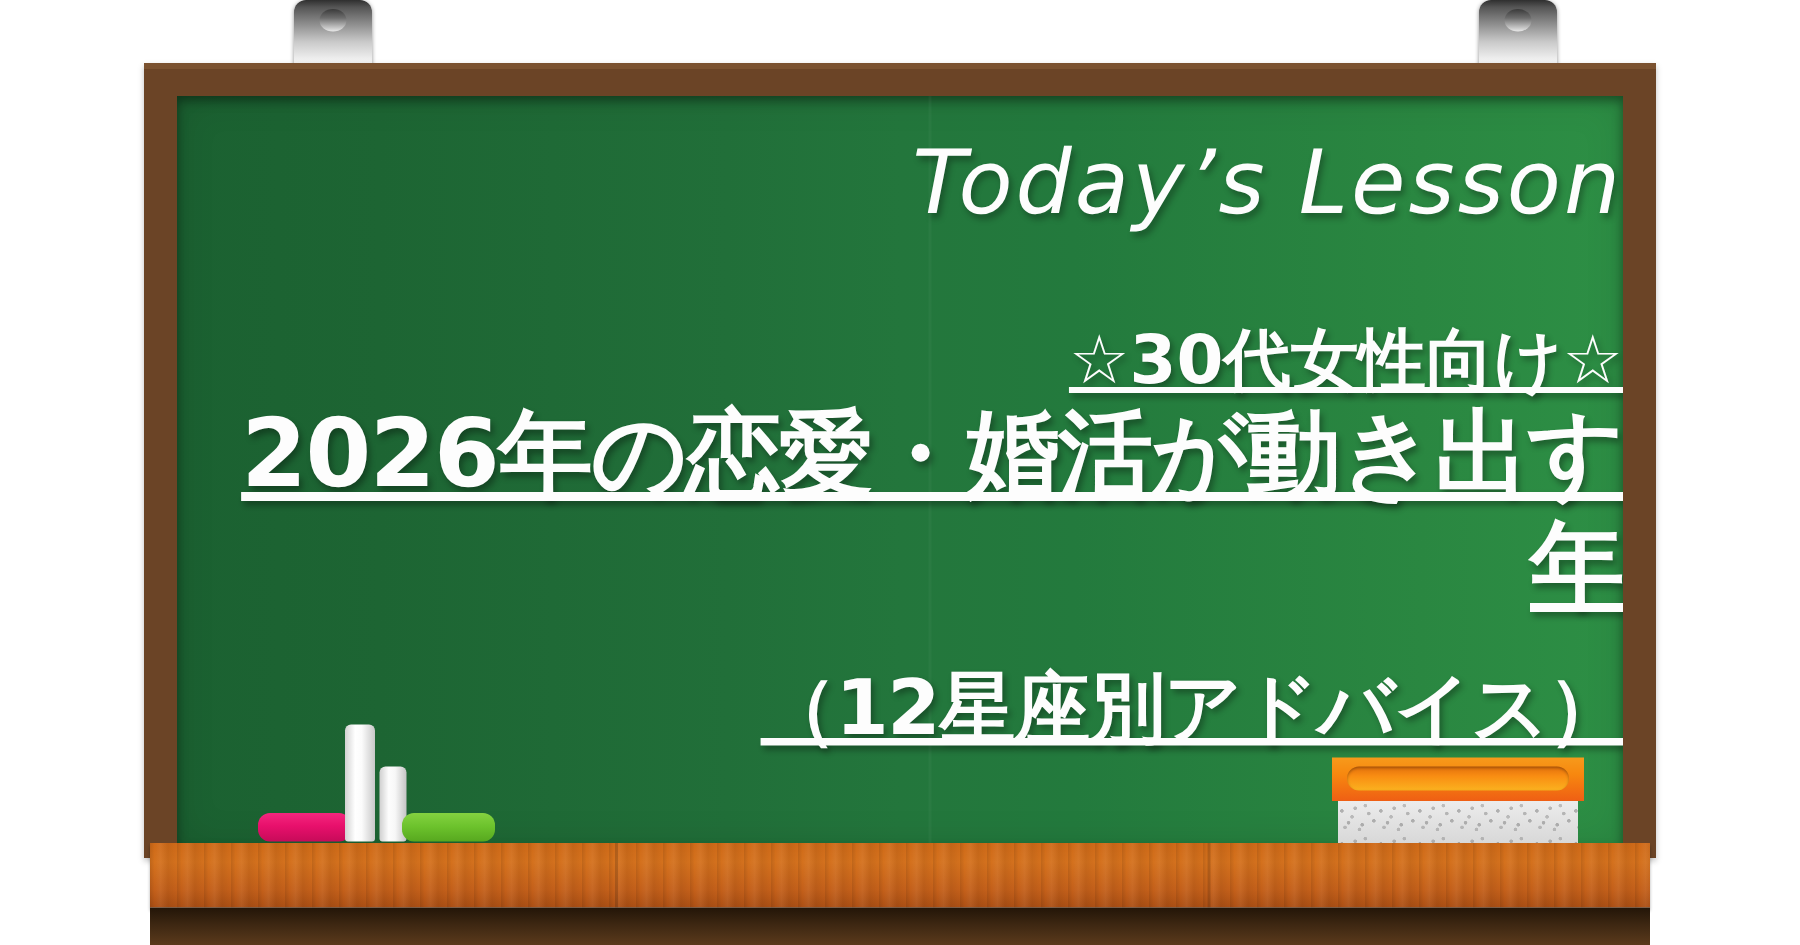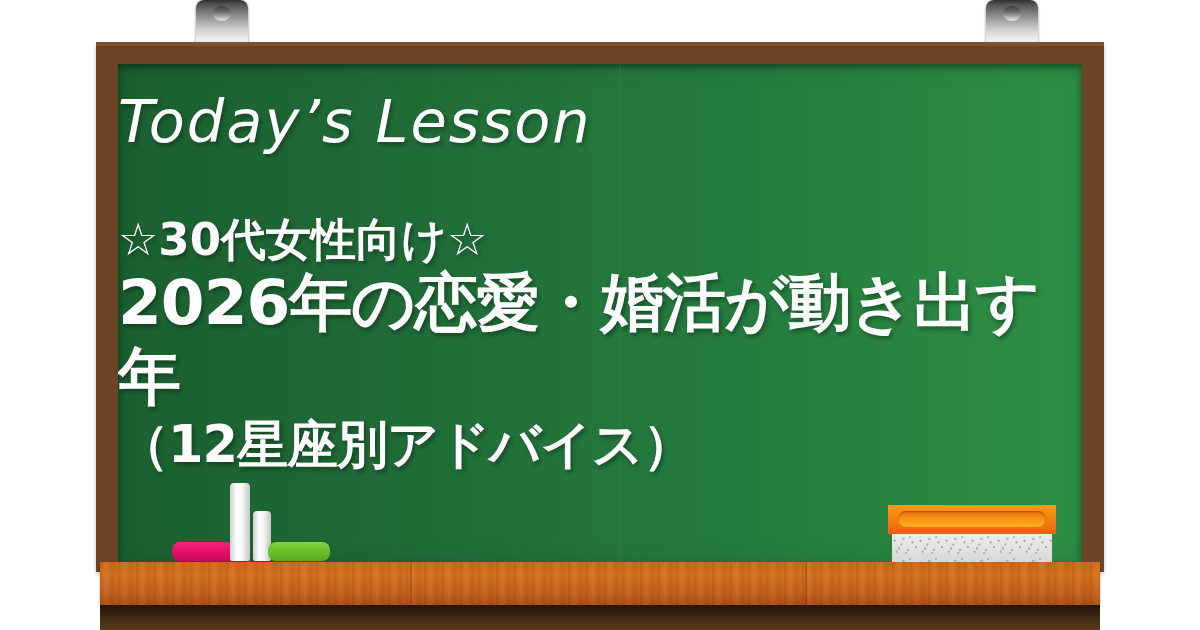--- a/index.html
+++ b/index.html
@@ -65,21 +65,21 @@
   }
   
   #board-seam{
     position:absolute;left:52%;top:0;width:2px;height:100%;
     background:rgba(255,255,255,.035);
   }
 
   
   #board-text{
     position:absolute;left:0;top:0;width:100%;height:100%;
-    text-align:left;
+    text-align:right;
     color:#fdfdfd;
   }
   #lesson-title{
     margin:0;
     padding-top:28px;
     font-family:"DejaVu Sans", sans-serif;
     font-size:59px;
     font-style:italic;
     font-weight:400;
     letter-spacing:2px;
@@ -87,24 +87,24 @@
     text-shadow:2px 3px 4px rgba(0,0,0,.30);
   }
   #headline{
     margin:0;
     padding-top:62px;
     font-family:"DejaVu Sans", sans-serif;
     font-weight:bold;
     line-height:1.18;
     text-shadow:2px 3px 4px rgba(0,0,0,.33);
   }
-  .hl-line{display:block;}
+  .hl-line{display:block;text-decoration:underline;}
   #headline-line-1{font-size:45px;}
   #headline-line-2{font-size:63px;letter-spacing:-1px;}
-  #headline-line-3{font-size:51px;letter-spacing:-1px;}
+  #headline-line-3{font-size:51px;letter-spacing:-1px;margin-top:28px;}
 
   
   .chalk-flat{
     position:absolute;border-radius:7px;
   }
   #chalk-pink{
     left:172px;top:542px;width:62px;height:19px;
     background:linear-gradient(to bottom,#f4277e 0%,#e8106c 45%,#c70b59 100%);
     border-radius:8px;
   }

